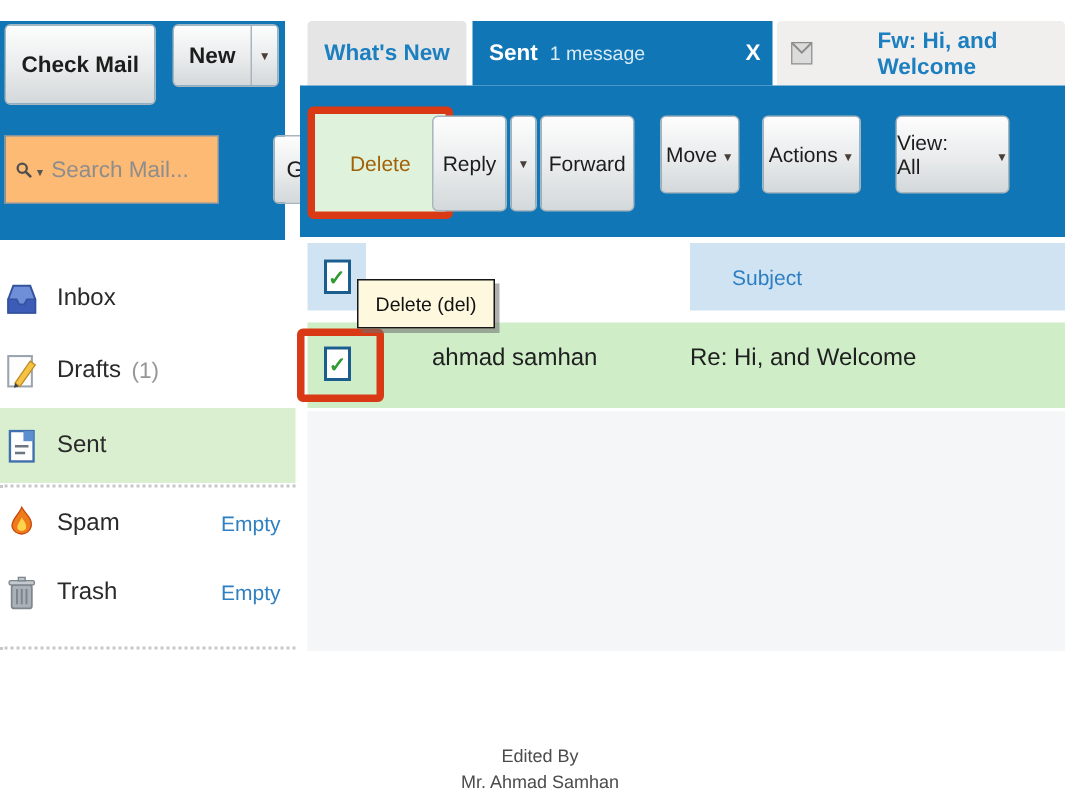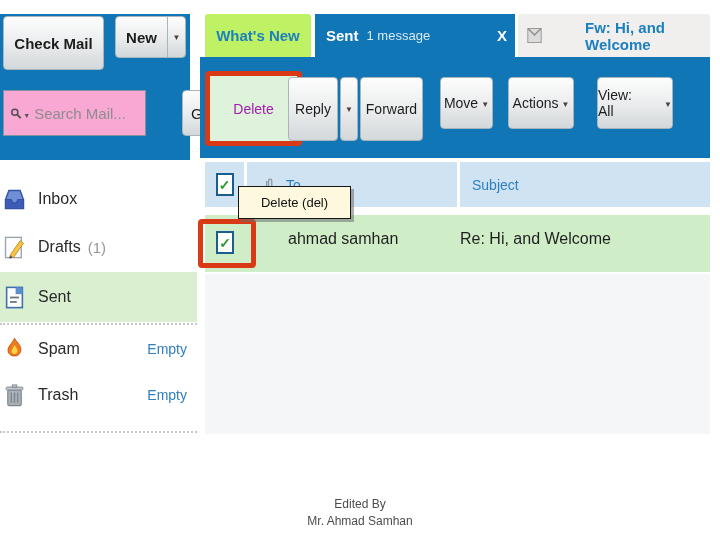--- a/index.html
+++ b/index.html
@@ -18,21 +18,21 @@
     border:1px solid #a7b5bf; border-radius:4px; color:#1d1d1d;
     font-size:14px; cursor:pointer;
   }
   .btn-big { font-size:15px; font-weight:bold; }
   .check-mail { left:3px; top:16px; width:101px; height:54px; }
   .new-group { left:115px; top:16px; width:71px; height:42px; padding:0; overflow:hidden; }
   .new-label { flex:1; text-align:center; font-weight:bold; font-size:15px; }
   .new-arrow { width:18px; height:100%; display:flex; align-items:center; justify-content:center;
                border-left:1px solid #a7b5bf; font-size:8px; color:#4a3f38; }
   .search-box {
-    left:3px; top:90px; width:143px; height:46px; background:#f9a8d4;
+    left:3px; top:90px; width:143px; height:46px; background:#fdba74;
     border:1px solid #7f93a0; display:flex; align-items:center; padding:0 4px 0 6px;
   }
   .search-box input {
     border:0; outline:none; width:100%; font-size:15px; color:#333;
     font-family:"Liberation Sans", sans-serif; background:transparent;
   }
   .search-box input::placeholder { color:#8d8d8d; }
   .mini-arrow { font-size:7px; color:#555; margin:4px 4px 0 1px; }
   .go-btn { left:148px; top:90px; width:38px; height:46px; font-size:15px; font-weight:normal;margin-left:34px; }
 
@@ -42,74 +42,74 @@
     display:flex; align-items:center; padding-left:1px; cursor:pointer; }
   .side-item .icon { width:27px; height:27px; margin-right:10px; flex:0 0 27px; }
   .side-label { font-size:16px; color:#2a2a2a; }
   .side-count { font-size:15px; color:#979797; margin-left:7px; }
   .side-action { position:absolute; right:10px; font-size:14px; color:#2f7fc1; cursor:pointer; }
   .side-selected { background:#d9efcf; }
   .dotted { position:absolute; left:0; width:197px; border-top:2px dotted #c7c7c7; }
 
   
   .tab { top:14px; height:43px; display:flex; align-items:center; cursor:pointer; }
-  .tab-whatsnew { left:205px; width:106px; background:#bef264; justify-content:center;
+  .tab-whatsnew { left:205px; width:106px; background:#e5e5e5; justify-content:center;
     color:#1b7fc0; font-weight:bold; font-size:15px; border-radius:3px 3px 0 0; }
   .tab-sent { left:315px; width:200px; background:#1076b5; color:#fff; padding:0 8px 0 11px; }
   .tab-sent .t-label { font-weight:bold; font-size:15px; }
   .tab-sent .t-badge { font-size:13px; color:#d8eaf6; margin-left:8px; }
   .tab-sent .t-close { margin-left:auto; font-weight:bold; font-size:15px; color:#fff; cursor:pointer; }
   .tab-fw { left:518px; width:192px; background:#f1efee; color:#1b7fc0;
     font-weight:bold; font-size:15px; padding-left:9px; border-radius:3px 3px 0 0;gap:35px; }
   .tab-fw .icon { width:18px; height:19px; margin-right:8px; }
 
   
   .blue-body { left:200px; top:57px; width:510px; height:101px; background:#1076b5; }
   .tool-btn { top:77px; height:52px; }
   .delete-wrap {
     left:205px; top:71px; width:97px; height:75px;
     border:5px solid #d93a15; border-radius:4px; background:#dff2dc;
     display:flex; align-items:center; justify-content:center;
-    font-size:14px; color:#a21caf; cursor:pointer;
+    font-size:14px; color:#a16207; cursor:pointer;
   }
   .reply-group { left:288px; top:77px; height:64px; display:flex; gap:2px; }
   .seg { height:100%; }
   .arrow-glyph { font-size:8px; color:#4a3f38; }
   .btn .lbl-arrow { font-size:8px; color:#4a3f38; margin-left:3px; margin-top:2px; }
   .w-reply{width:50px;} .w-replyarrow{width:18px;} .w-forward{width:63px;}
   .move-btn { left:440px; width:53px; }
   .actions-btn { left:508px; width:66px; }
   .view-btn { left:597px; width:76px;gap:16px; }
 
   
   .hdr-cell { top:162px; height:45px; background:#cfe3f2; display:flex; align-items:center; }
   .hdr-cb { left:205px; width:39px; justify-content:center; }
   .hdr-to { left:247px; width:210px; padding-left:14px; }
-  .hdr-subject { left:460px; width:250px; padding-left:12px; }
+  .hdr-subject { left:460px; width:250px; padding-left:28px; }
   .hdr-text { color:#2e7fc2; font-size:14px; }
   .sort-arrow { font-size:7px; color:#2e7fc2; margin:5px 0 0 3px; }
   .clip-icon { width:16px; height:20px; margin-right:9px; }
 
   
   .cbx { width:18px; height:23px; background:#fff; border:2px solid #1b5e8e;
     display:flex; align-items:center; justify-content:center; cursor:pointer; }
   .cbx span { color:#2f9b30; font-size:14px; font-weight:bold; line-height:1; }
 
   
   .msg-row { left:205px; top:215px; width:505px; height:57px; background:#cfeec8; cursor:pointer; }
   .row-cbx { left:216px; top:231px; }
   .row-redbox { left:198px; top:219px; width:58px; height:49px;
     border:5px solid #d93a15; border-radius:4px; background:transparent; }
   .row-to { left:288px; top:230px; font-size:16px; color:#1f1f1f; }
   .row-subject { left:460px; top:230px; font-size:16px; color:#1f1f1f; }
 
   .gray-area { left:205px; top:274px; width:505px; height:160px; background:#f5f6f8; }
 
   
-  .tooltip { left:238px; top:186px; width:113px; height:33px;
+  .tooltip { left:238px; top:186px; width:92px; height:33px;
     background:#fdf8de; border:1px solid #161616;
     box-shadow:3px 3px 0 rgba(110,110,110,.55);
     display:flex; align-items:center; justify-content:center;
     font-size:13px; color:#111; z-index:30; }
 
   
   .caption { left:0; top:496px; width:720px; text-align:center;
     font-size:12px; color:#4c4c4c; line-height:17px; }
 </style>
 </head>
@@ -236,27 +236,20 @@
     <span>View: All</span>
     <span class="lbl-arrow">▼</span>
   </div>
 
   <div class="abs hdr-cell hdr-cb">
     <div class="cbx">
       <span>✓</span>
     </div>
   </div>
 
-  <div class="abs hdr-cell hdr-to">
-    <svg class="clip-icon" viewBox="0 0 24 24">
-      <path d="M8.5 6 v9.5 a3.8 3.8 0 0 0 7.6 0 V5.5 a2.4 2.4 0 0 0 -4.8 0 v9.5" fill="none" stroke="#8e99a3" stroke-width="2"></path>
-    </svg>
-    <span class="hdr-text">To</span>
-    <span class="sort-arrow">▼</span>
-  </div>
 
   <div class="abs hdr-cell hdr-subject">
     <span class="hdr-text">Subject</span>
   </div>
 
   <div class="abs msg-row"></div>
   <div class="abs cbx row-cbx">
     <span>✓</span>
   </div>
   <div class="abs row-redbox"></div>

